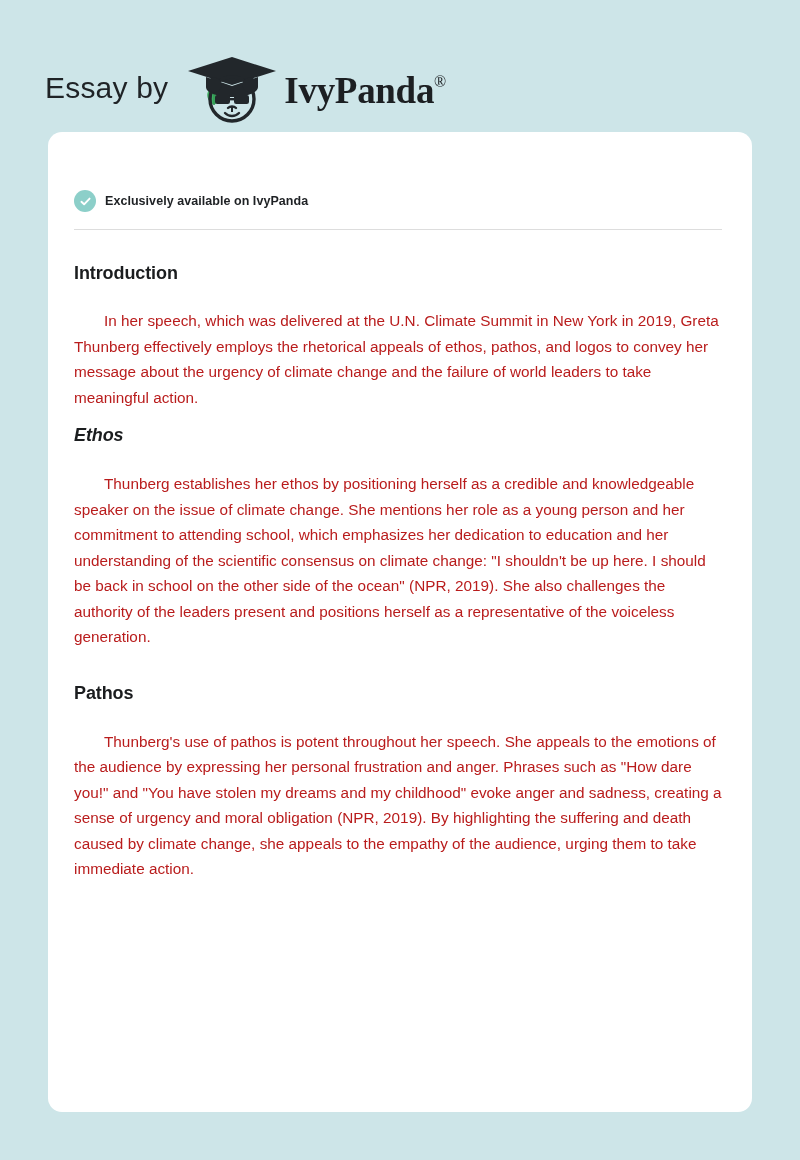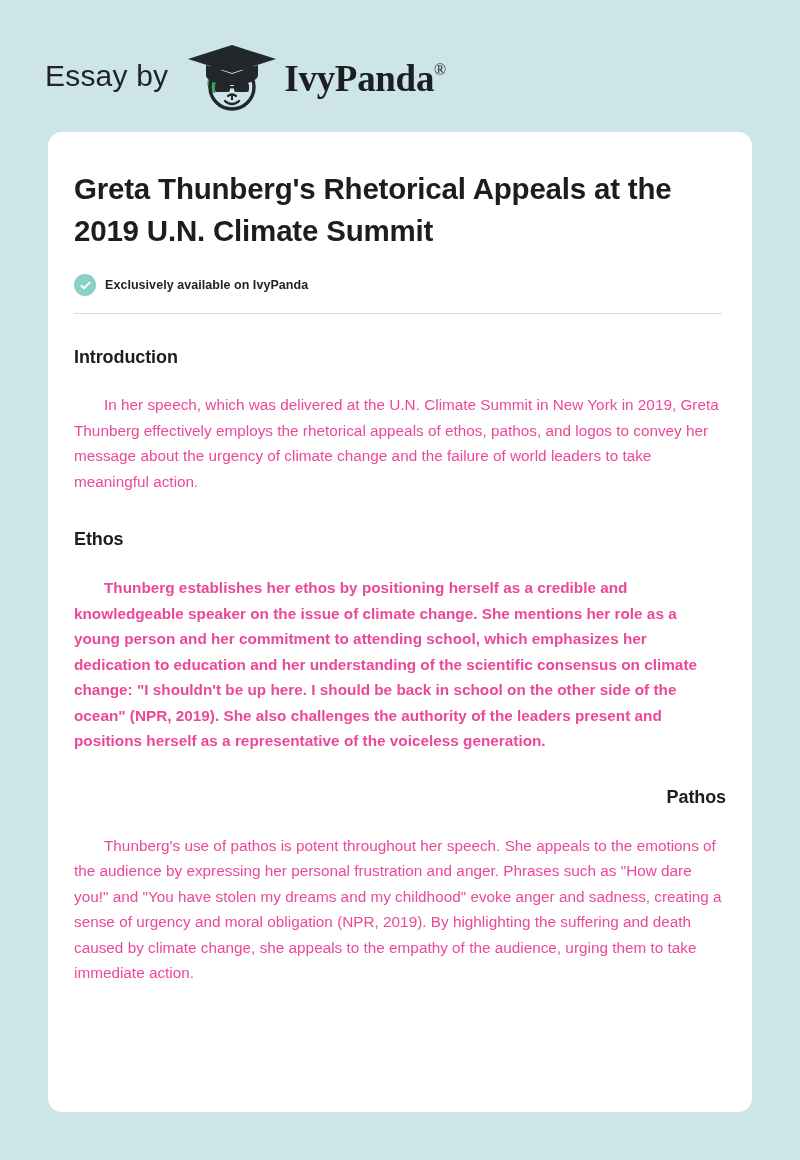--- a/index.html
+++ b/index.html
@@ -19,21 +19,21 @@
     position: relative;
     width: 800px;
     height: 1160px;
     box-sizing: border-box;
   }
 
   
   .brand-header {
     position: absolute;
     left: 0;
-    top: 0;
+    top: 12px;
     width: 800px;
     height: 152px;
     display: flex;
     align-items: center;
     padding-left: 45px;
     box-sizing: border-box;
   }
   .brand-prefix {
     font-size: 30px;
     font-weight: 400;
@@ -136,35 +136,35 @@
   .section-heading {
     font-size: 18px;
     font-weight: 700;
     color: #1b1d1f;
     margin: 0;
     padding: 0;
     line-height: 34px;
     letter-spacing: -0.1px;
   }
   .h-intro { margin-top: 26px; }
-  .h-ethos { margin-top: 28px; }
-  .h-pathos { margin-top: 26px; text-align: right; }
+  .h-ethos { margin-top: 8px; font-style: italic; }
+  .h-pathos { margin-top: 26px; }
 
   .body-par {
     font-size: 15.3px;
     line-height: 25.5px;
-    color: #ec4899;
+    color: #b91c1c;
     margin: 0;
     padding: 0;
     text-indent: 30px;
     max-width: 648px;
     letter-spacing: 0.01px;
   }
   .p-intro { margin-top: 18px; }
-  .p-ethos { margin-top: 19px; font-weight: bold; }
+  .p-ethos { margin-top: 19px; }
   .p-pathos { margin-top: 19px; }
 </style>
 </head>
 <body>
 
 <div class="page">
 
   <div class="brand-header">
     <span class="brand-prefix">Essay by</span>
 
@@ -193,21 +193,20 @@
           <path d="M48 52 L48 57" stroke="#22272b" stroke-width="2" fill="none"></path>
           <path d="M41 58 C45 62 51 62 55 58" stroke="#22272b" stroke-width="2.4" fill="none" stroke-linecap="round"></path>
         </svg>
       </span>
       <span class="brand-word"><span>IvyPanda</span><span class="reg">®</span></span>
     </div>
   </div>
 
   <div class="doc-card">
 
-    <h1 class="doc-title">Greta Thunberg's Rhetorical Appeals at the 2019 U.N. Climate Summit</h1>
 
     <div class="exclusive-row">
       <span class="check-badge">
         <svg width="13" height="13" viewBox="0 0 13 13" xmlns="http://www.w3.org/2000/svg">
           <path d="M2.4 6.8 L5.1 9.3 L10.6 3.6" stroke="#ffffff" stroke-width="1.9" fill="none" stroke-linecap="round" stroke-linejoin="round"></path>
         </svg>
       </span>
       <span class="exclusive-text">Exclusively available on IvyPanda</span>
     </div>
 

